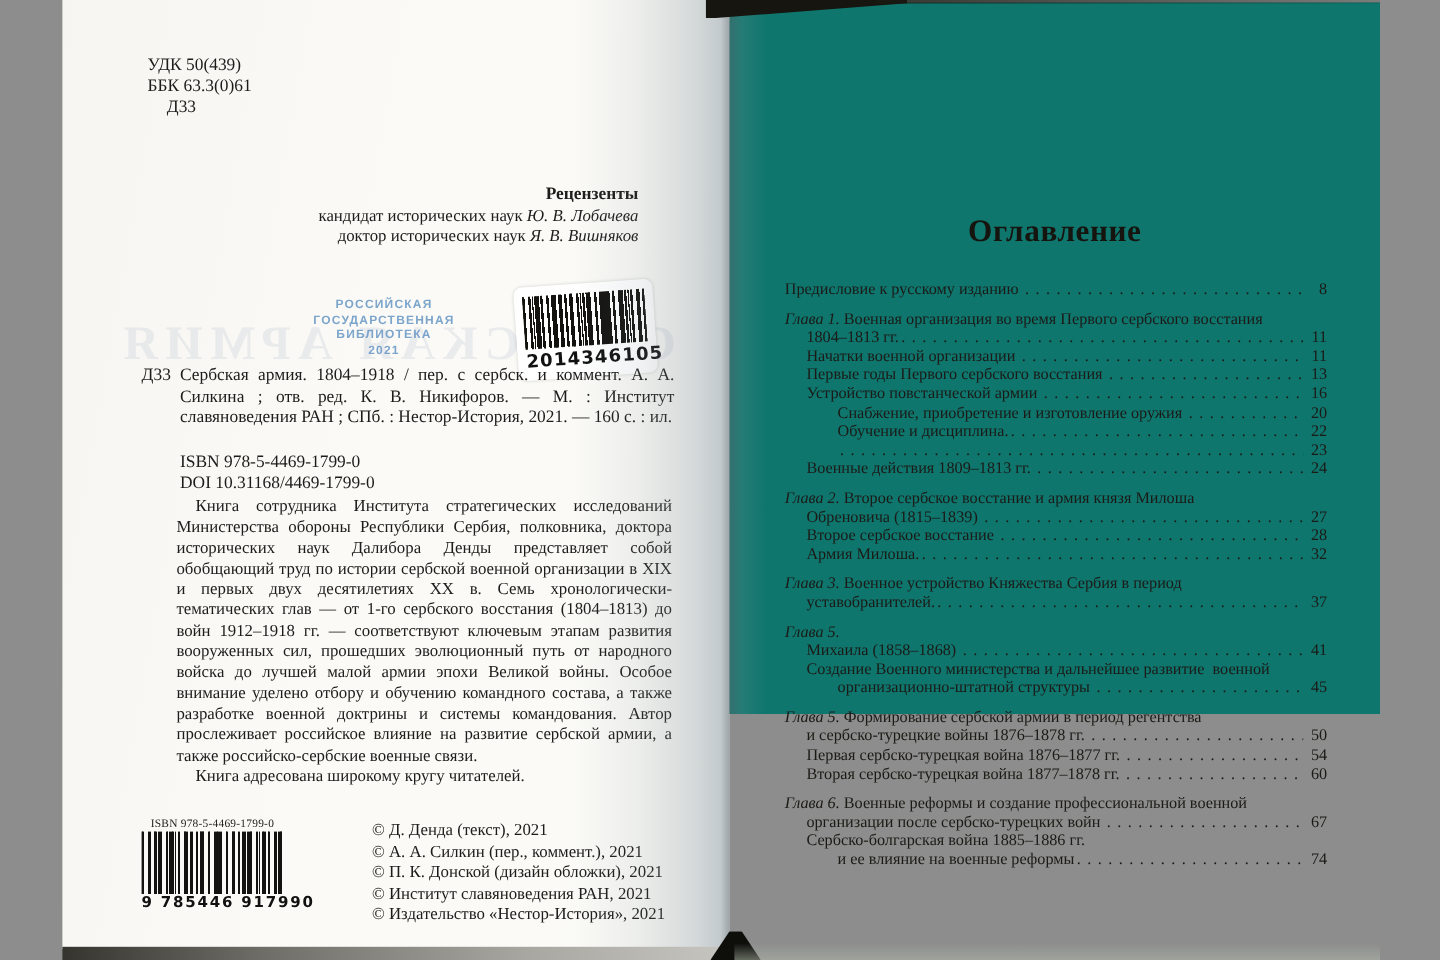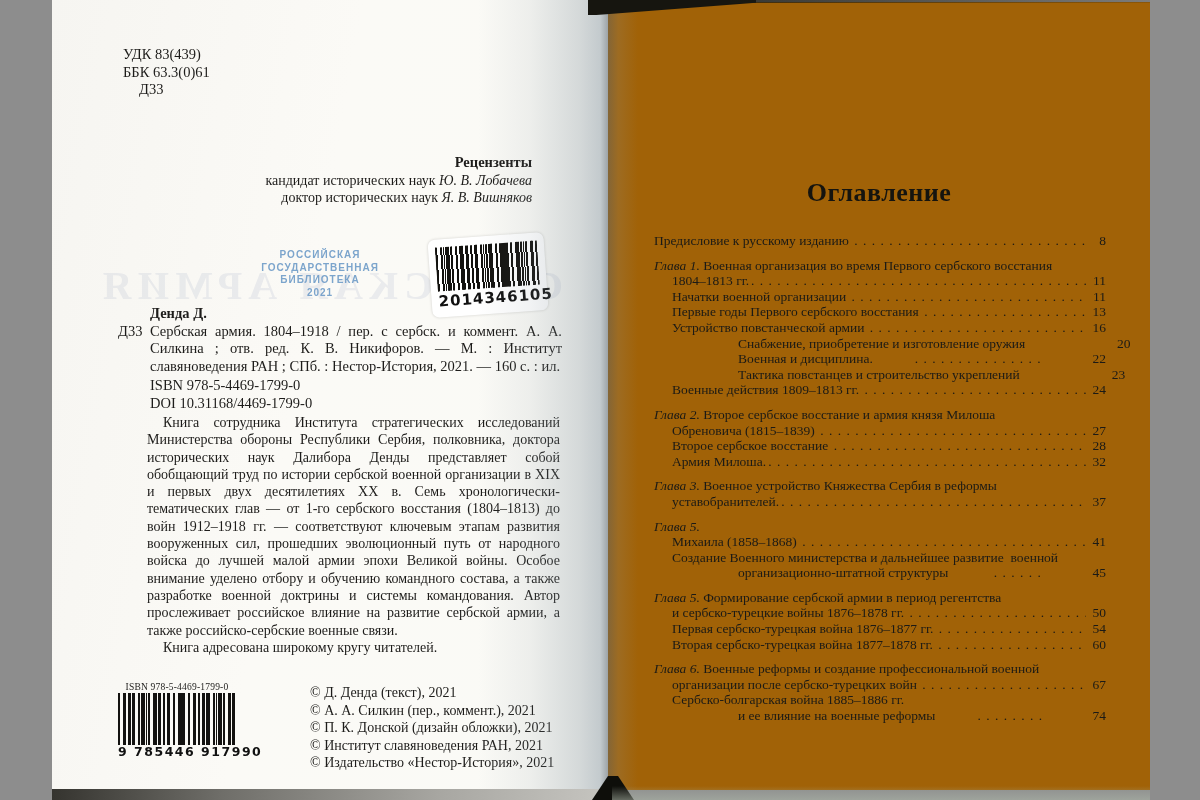--- a/index.html
+++ b/index.html
@@ -13,22 +13,22 @@
     position:absolute; left:52px; top:0; width:556px; height:791px;
     background:linear-gradient(100deg,#f6f5f1 0%,#fbfaf6 45%,#fafaf6 100%);
   }
   .left-page::after { 
     content:""; position:absolute; top:0; right:0; width:130px; height:100%;
     background:linear-gradient(to right, rgba(0,0,0,0) 0%, rgba(120,135,145,0.10) 40%,
                rgba(125,140,150,0.30) 78%, rgba(150,163,172,0.55) 94%, rgba(80,92,102,0.55) 100%);
     pointer-events:none;
   }
   .right-page {
-    position:absolute; left:608px; top:2px; width:542px; height:788px;
-    background:#a16207;
+    position:absolute; left:608px; top:2px; width:542px; height:593px;
+    background:#0f766e;
     padding-left:28px;
   }
   .right-page::before { 
     content:""; position:absolute; top:0; left:0; width:30px; height:100%;
     background:linear-gradient(to right, rgba(95,105,112,0.45) 0%, rgba(140,150,155,0.18) 35%, rgba(0,0,0,0) 100%);
     pointer-events:none;
   }
 
   
   .gutter-top-wedge { position:absolute; left:588px; top:0; width:168px; height:15px;
@@ -101,38 +101,38 @@
 
   
   .toc-title { position:absolute; left:0; top:176px; width:100%; text-align:center;
     font-weight:bold; font-size:26px; letter-spacing:0.5px; color:#15140f; }
 
   .toc { position:absolute; left:46px; top:231px; width:452px;
     font-size:13.5px; line-height:15.6px; color:#1b1a16; }
   .toc-line { display:flex; align-items:flex-end; }
   .toc-line.gap { margin-top:9px; }
   .toc-line.lvl1 { padding-left:18px; }
-  .toc-line.lvl2 { padding-left:44px;gap:40px; }
+  .toc-line.lvl2 { padding-left:44px; }
   .toc-head { font-style:italic; white-space:pre; }
   .toc-text { white-space:pre; }
   .toc-leader { flex:1 1 auto; overflow:hidden; white-space:nowrap; margin:0 2px; }
   .toc-leader::after { content:". . . . . . . . . . . . . . . . . . . . . . . . . . . . . . . . . . . . . . . . . . . . . . . . . . . . . . . . . . . . . . . . . . . . . . . . . . . ."; letter-spacing:1px; }
   .toc-page { flex:0 0 auto; min-width:18px; text-align:right; }
 </style>
 </head>
 <body>
 
 <div class="photo">
 
   <div class="left-page">
 
     <div class="ghost">СЕРБСКАЯ АРМИЯ</div>
 
     <div class="udk-block">
-      <div>УДК 83(439)</div>
+      <div>УДК 50(439)</div>
       <div>ББК 63.3(0)61</div>
       <div class="indent">Д33</div>
     </div>
 
     <div class="reviewers">
       <div class="head">Рецензенты</div>
       <div><span>кандидат исторических наук </span><span class="name">Ю. В. Лобачева</span></div>
       <div><span>доктор исторических наук </span><span class="name">Я. В. Вишняков</span></div>
     </div>
 
@@ -142,21 +142,20 @@
       <div>БИБЛИОТЕКА</div>
       <div>2021</div>
     </div>
 
     <div class="sticker">
       <div class="sticker-bars"></div>
       <div class="sticker-num">2014346105</div>
     </div>
 
     <div class="biblio">
-      <div class="author">Денда Д.</div>
       <div class="row">
         <div class="lbl">Д33</div>
         <div class="desc">Сербская армия. 1804–1918 / пер. с сербск. и коммент. А. А. Силкина ; отв. ред. К. В. Никифоров. — М. : Институт славяноведения РАН ; СПб. : Нестор-История, 2021. — 160 с. : ил.</div>
       </div>
     </div>
 
     <div class="isbn-block">
       <div>ISBN 978-5-4469-1799-0</div>
       <div>DOI 10.31168/4469-1799-0</div>
     </div>
@@ -219,27 +218,26 @@
           <span class="toc-page">16</span>
         </div>
         <div class="toc-line lvl2">
           <span class="toc-head"></span>
           <span class="toc-text">Снабжение, приобретение и изготовление оружия </span>
           <span class="toc-leader"></span>
           <span class="toc-page">20</span>
         </div>
         <div class="toc-line lvl2">
           <span class="toc-head"></span>
-          <span class="toc-text">Военная и дисциплина.</span>
+          <span class="toc-text">Обучение и дисциплина.</span>
           <span class="toc-leader"></span>
           <span class="toc-page">22</span>
         </div>
         <div class="toc-line lvl2">
           <span class="toc-head"></span>
-          <span class="toc-text">Тактика повстанцев и строительство укреплений </span>
           <span class="toc-leader"></span>
           <span class="toc-page">23</span>
         </div>
         <div class="toc-line lvl1">
           <span class="toc-head"></span>
           <span class="toc-text">Военные действия 1809–1813 гг. </span>
           <span class="toc-leader"></span>
           <span class="toc-page">24</span>
         </div>
         <div class="toc-line lvl0 gap">
@@ -259,21 +257,21 @@
           <span class="toc-page">28</span>
         </div>
         <div class="toc-line lvl1">
           <span class="toc-head"></span>
           <span class="toc-text">Армия Милоша.</span>
           <span class="toc-leader"></span>
           <span class="toc-page">32</span>
         </div>
         <div class="toc-line lvl0 gap">
           <span class="toc-head">Глава 3.</span>
-          <span class="toc-text"> Военное устройство Княжества Сербия в реформы</span>
+          <span class="toc-text"> Военное устройство Княжества Сербия в период</span>
         </div>
         <div class="toc-line lvl1">
           <span class="toc-head"></span>
           <span class="toc-text">уставобранителей.</span>
           <span class="toc-leader"></span>
           <span class="toc-page">37</span>
         </div>
         <div class="toc-line lvl0 gap">
           <span class="toc-head">Глава 5.</span>
         </div>

